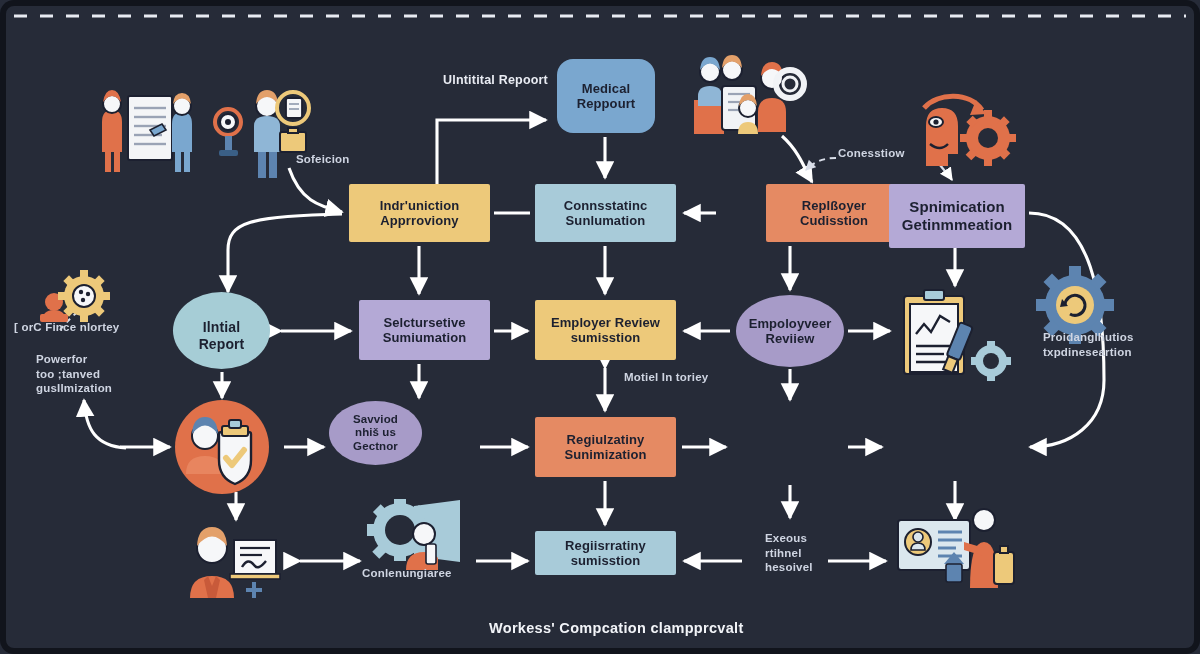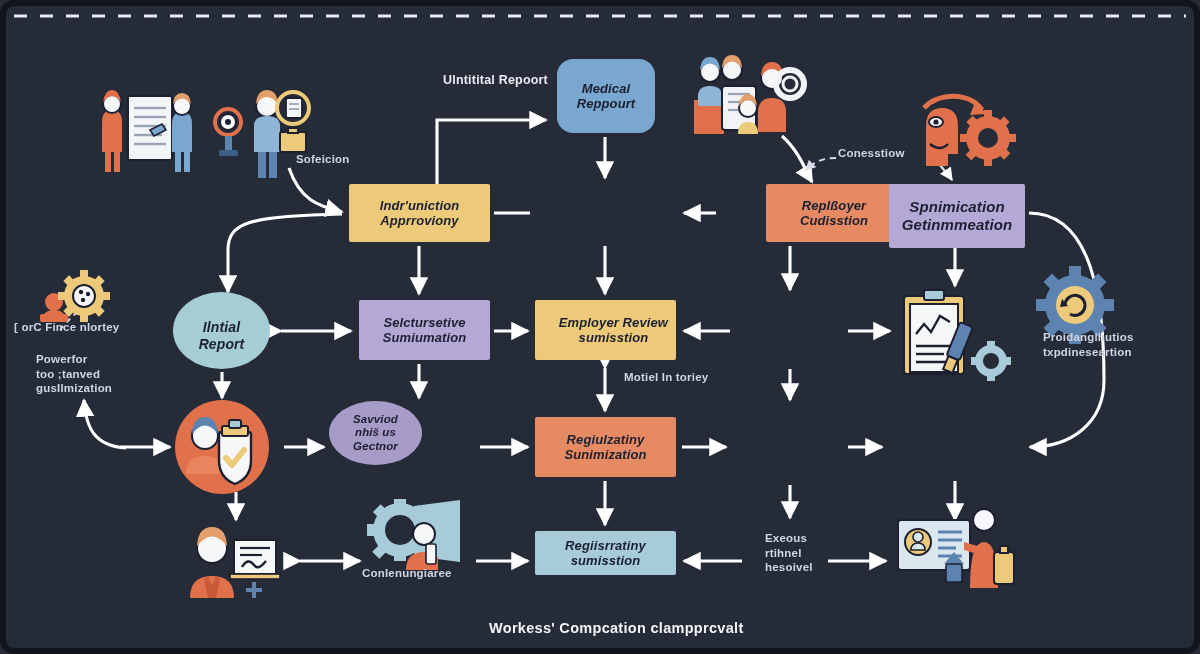--- a/index.html
+++ b/index.html
@@ -37,21 +37,20 @@
     display:flex;
     align-items:center;
     justify-content:center;
     text-align:center;
     color:#1c2030;
     font-weight:700;
     line-height:1.18;
     letter-spacing:.1px;
     box-sizing:border-box;
     padding:4px 8px;
-    font-style:italic;
   }
   .node.rect{border-radius:2px;}
   .node.round{border-radius:16px;}
   .node.ellipse{border-radius:50%;}
 
   .label{
     position:absolute;
     z-index:7;
     color:#e9ecf3;
     font-size:11.5px;
@@ -396,40 +395,48 @@
   </svg>
 
   <div class="node round" style="left:557px;top:59px;width:98px;height:74px;background:#7aa7cf;font-size:13px;">
       <span style="white-space: pre-line;">Medical
 Reppourt</span>
     </div>
   <div class="node rect" style="left:349px;top:184px;width:141px;height:58px;background:#edc97a;font-size:13px;">
       <span style="white-space: pre-line;">Indr'uniction
 Apprroviony</span>
     </div>
+  <div class="node rect" style="left:535px;top:184px;width:141px;height:58px;background:#a8cbd9;font-size:13px;">
+      <span style="white-space: pre-line;">Connsstatinc
+Sunlumation</span>
+    </div>
   <div class="node rect" style="left:722px;top:184px;width:136px;height:58px;background:#e58a63;font-size:13px;margin-left:44px;">
       <span style="white-space: pre-line;">Replßoyer
 Cudisstion</span>
     </div>
   <div class="node rect" style="left:889px;top:184px;width:136px;height:64px;background:#b4a9d6;font-size:15px;">
       <span style="white-space: pre-line;">Spnimication
 Getinmmeation</span>
     </div>
 
   <div class="node ellipse" style="left:173px;top:292px;width:97px;height:77px;background:#a6cdd6;font-size:14px;padding-top:14px;">
       <span style="white-space: pre-line;">Ilntial
 Report</span>
     </div>
   <div class="node rect" style="left:359px;top:300px;width:131px;height:60px;background:#b4a9d6;font-size:13px;">
       <span style="white-space: pre-line;">Selctursetive
 Sumiumation</span>
     </div>
-  <div class="node rect" style="left:535px;top:300px;width:141px;height:60px;background:#edc97a;font-size:13px;justify-content:flex-end;">
+  <div class="node rect" style="left:535px;top:300px;width:141px;height:60px;background:#edc97a;font-size:13px;">
       <span style="white-space: pre-line;">Employer Review
 sumisstion</span>
+    </div>
+  <div class="node ellipse" style="left:736px;top:295px;width:108px;height:72px;background:#a79bc8;font-size:13px;">
+      <span style="white-space: pre-line;">Empoloyveer
+Reviiew</span>
     </div>
 
   <div class="node ellipse" style="left:329px;top:401px;width:93px;height:64px;background:#a79bc8;font-size:11.5px;">
       <span style="white-space: pre-line;">Savviod
 nhiš us
 Gectnor</span>
     </div>
   <div class="node rect" style="left:535px;top:417px;width:141px;height:60px;background:#e58a63;font-size:13px;">
       <span style="white-space: pre-line;">Regiulzatiny
 Sunimization</span>

